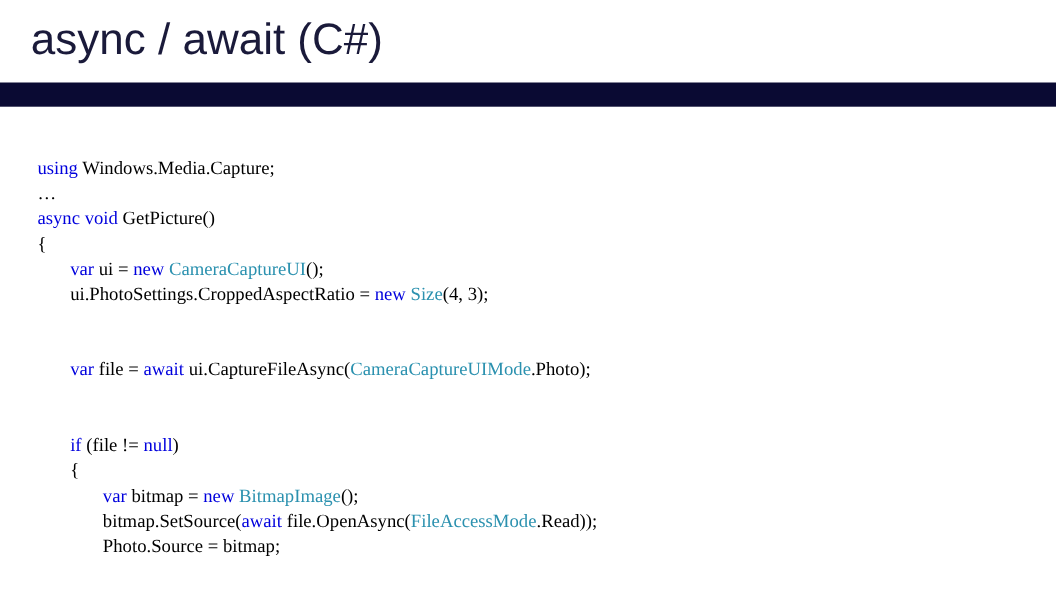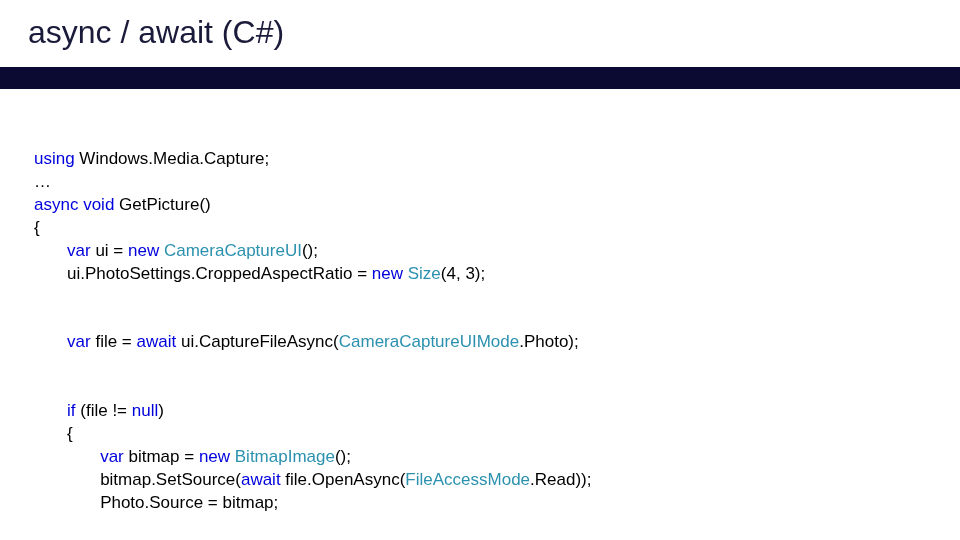--- a/index.html
+++ b/index.html
@@ -10,33 +10,33 @@
     overflow: hidden;
     font-family: "Segoe UI", Arial, sans-serif;
   }
   .header {
     width: 100%;
     padding: 14px 28px 16px 28px;
     background: #ffffff;
     border-bottom: 0;
   }
   .title {
-    font-size: 32px;
+    font-size: 40px;
     font-weight: 300;
     color: #1a1a3a;
     letter-spacing: 0px;
   }
   .band {
     height: 22px;
     width: 100%;
     background: #0a0a33;
   }
   .code-area {
-    padding: 36px 34px 0 34px;
-    font-family: Liberation Sans, sans-serif;
+    padding: 22px 34px 0 34px;
+    font-family: Liberation Serif, serif;
     font-size: 17px;
     line-height: 1.35;
     color: #000;
     white-space: pre;
   }
   .kw   { color: #0000dd; }
   .type { color: #2b91af; }
   .blank { display:block; height: 1.35em; }
 </style>
 </head>

